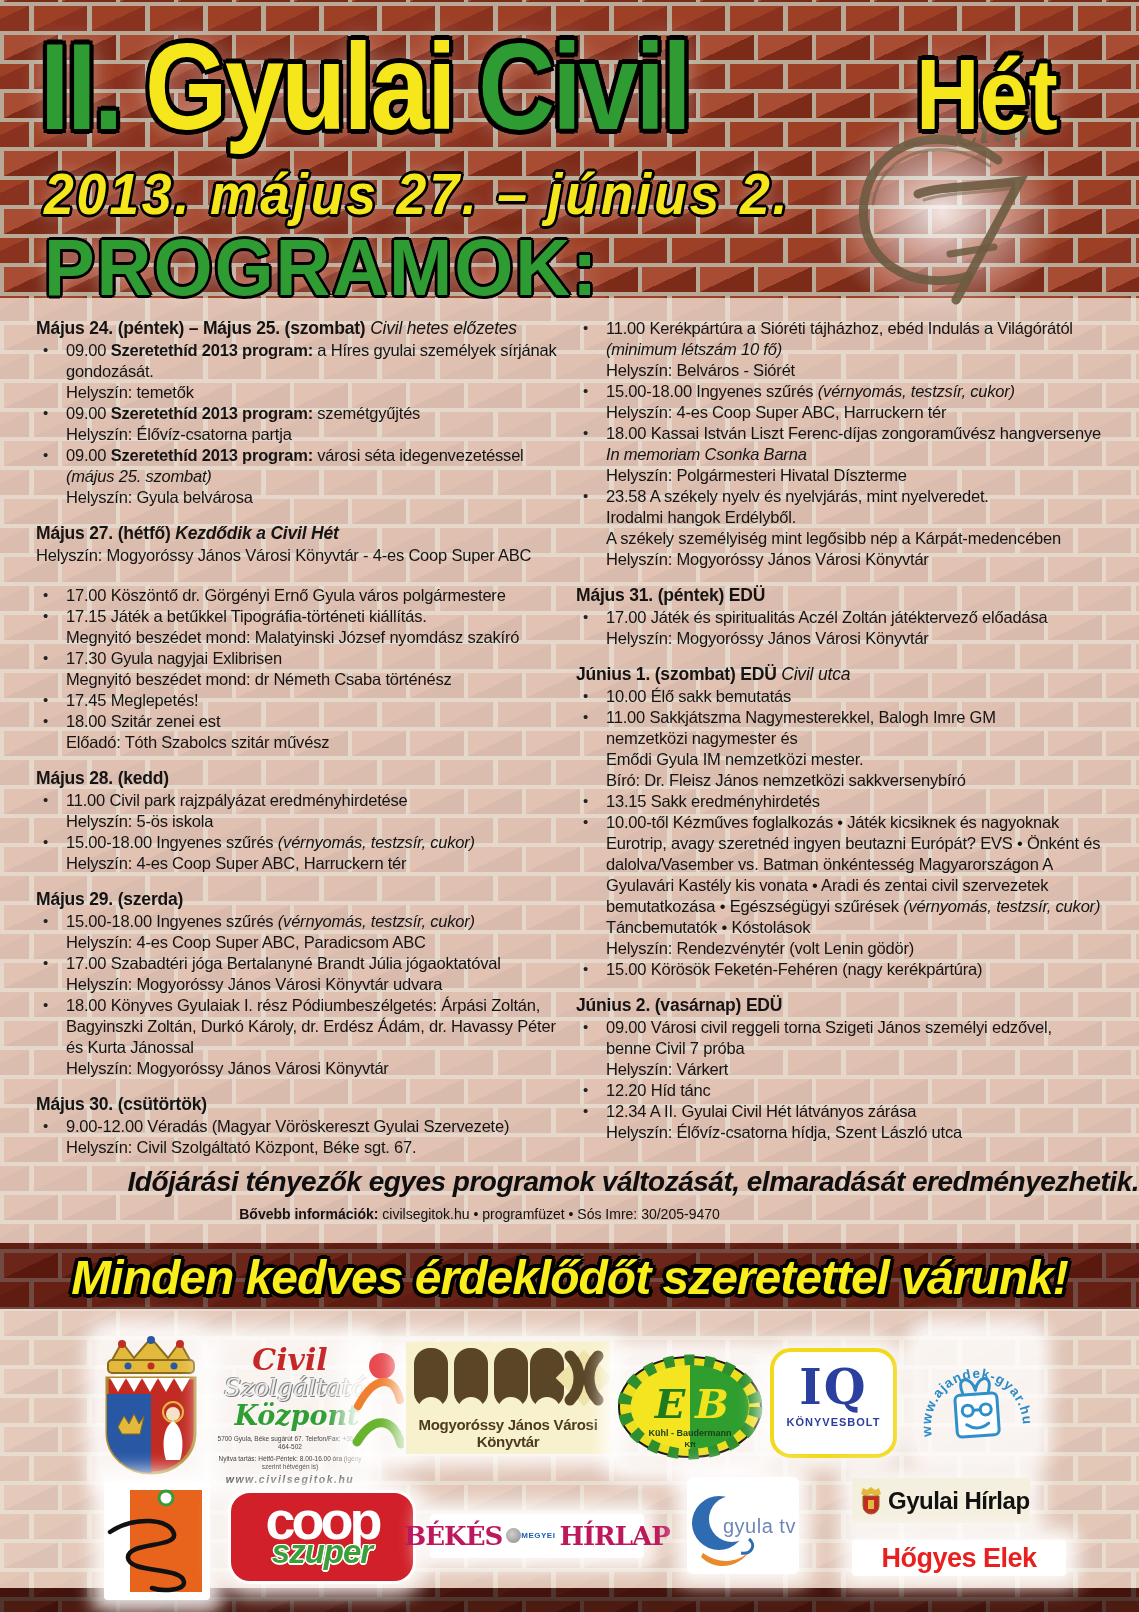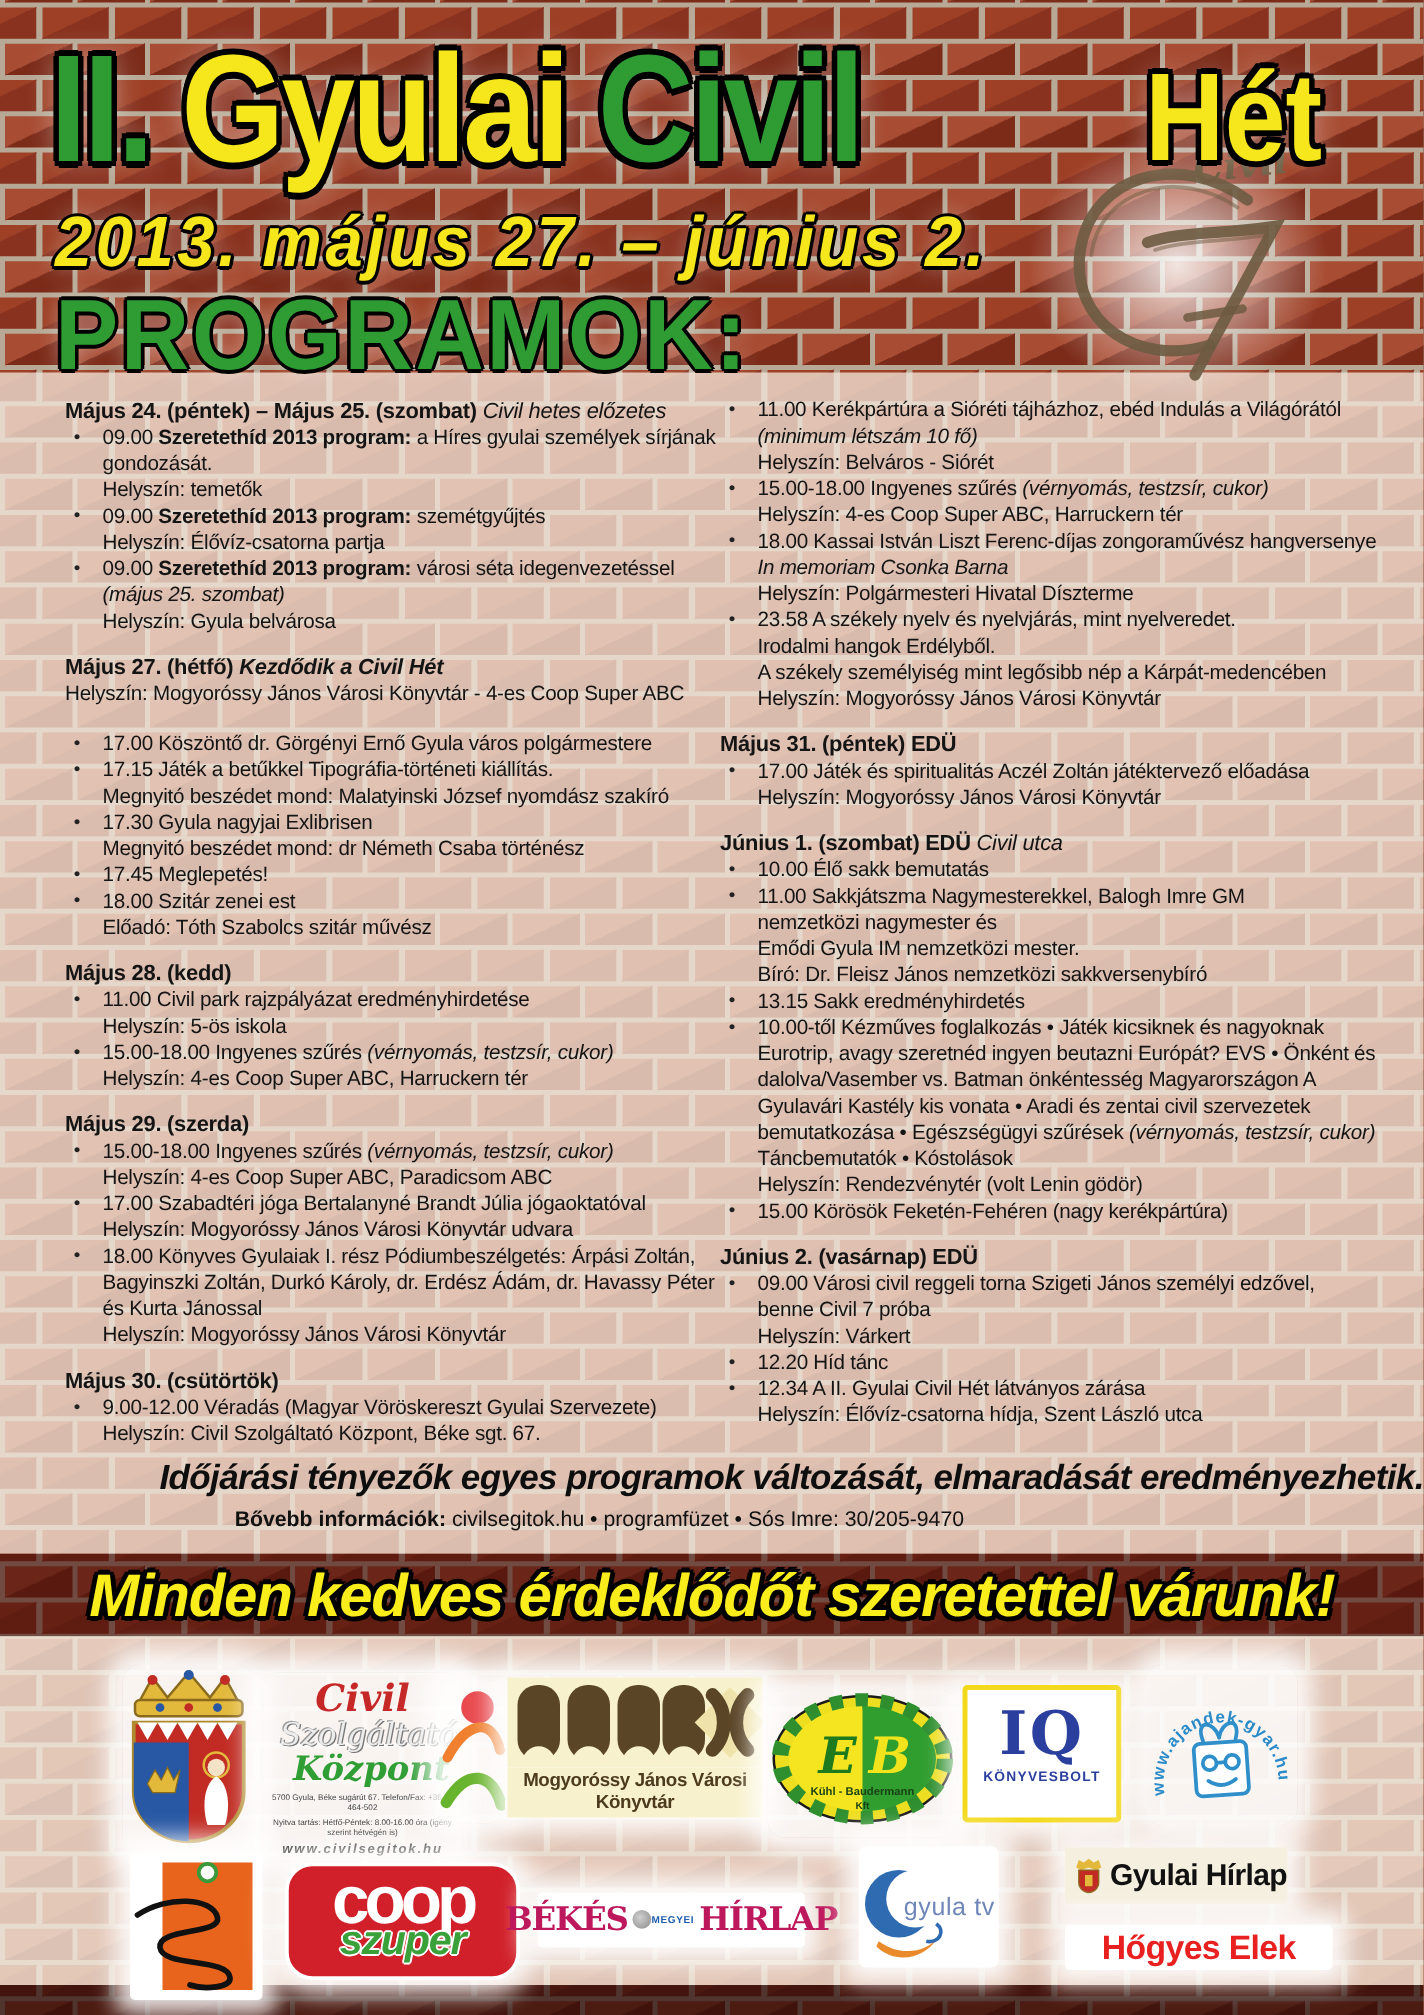--- a/index.html
+++ b/index.html
@@ -48,40 +48,40 @@
     font-size:80px;font-weight:700;letter-spacing:2px;color:#2e9b33;line-height:1;
     transform:scaleX(.95);transform-origin:left top;
   }
   .c7-sketch{
     position:absolute;left:822px;top:106px;width:240px;height:212px;z-index:1;
     background:radial-gradient(closest-side,rgba(255,255,255,.85),rgba(255,255,255,0));
   }
 
   
   .col{position:absolute;top:318px;z-index:2;font-size:16.5px;line-height:21px;color:#141414;letter-spacing:-0.2px;}
-  .col-left{left:36px;width:524px;margin-left:16px;}
+  .col-left{left:36px;width:524px;}
   .col-right{left:576px;width:538px;}
   .section{margin-bottom:15px;}
   .sec-heading{font-size:17.5px;margin-bottom:1px;}
   .intro-line{margin-bottom:0;}
   .intro-line + .item-list{margin-top:19px;}
   .item-list{list-style:none;margin:0;padding:0;}
   .item{position:relative;padding-left:30px;}
   .item::before{content:"•";position:absolute;left:7px;top:-1px;font-size:15px;color:#222;}
   .seg.b{font-weight:700;}
   .seg.i{font-style:italic;}
 
   
   .weather-note{
     position:absolute;left:0;top:1166px;width:1139px;text-align:right;z-index:2;
     font-size:28px;font-weight:700;font-style:italic;letter-spacing:-0.5px;color:#0e0e0e;
   }
   .info-line{
     position:absolute;left:0;top:1206px;width:959px;text-align:center;z-index:2;
-    font-size:17px;color:#111;
+    font-size:14px;color:#111;
   }
   .info-line .b{font-weight:700;}
   .banner-line{
     position:absolute;left:0;top:1248px;width:1139px;text-align:center;z-index:2;
     font-size:48px;font-weight:700;font-style:italic;letter-spacing:-1px;color:#f9ed1b;line-height:60px;
     text-shadow:4px 0 #000,-4px 0 #000,0 4px #000,0 -4px #000,3px 3px #000,-3px -3px #000,3px -3px #000,-3px 3px #000;
   }
 
   
   .logo{position:absolute;z-index:2;}
@@ -94,21 +94,21 @@
   .csk-l1{color:#c62828;}
   .csk-l2{font-family:"DejaVu Serif",serif;font-style:italic;font-size:25px;color:#ececec;text-shadow:1px 1px 0 #777,-1px -1px 0 #999;margin-top:-4px;margin-left:8px;}
   .csk-l3{font-family:"DejaVu Serif",serif;font-style:italic;font-weight:700;font-size:27px;color:#2f9e35;margin-top:-2px;margin-left:14px;}
   .csk-addr{font-size:6.5px;color:#444;margin-top:4px;line-height:8px;}
   .csk-web{font-size:10.5px;font-weight:700;letter-spacing:1.5px;color:#222;font-style:italic;margin-top:2px;}
 
   .lib-card{left:406px;top:1342px;width:204px;}
   .lib-caption{background:#f8f1cd;color:#4d3b1f;font-weight:700;font-size:15px;text-align:center;padding:2px 2px 4px;letter-spacing:-0.3px;}
 
   .eb-card{left:614px;top:1352px;width:152px;height:118px;}
-  .iq-card{left:770px;top:1348px;width:127px;height:110px;background:#fff;border:4px solid #f3d91c;border-radius:4px;box-sizing:border-box;text-align:center;}
+  .iq-card{left:770px;top:1348px;width:127px;height:110px;background:#fff;border:4px solid #f3d91c;border-radius:21px;box-sizing:border-box;text-align:center;}
   .iq-big{font-family:"DejaVu Serif",serif;font-weight:700;font-size:48px;color:#2b3f9e;line-height:58px;letter-spacing:2px;margin-top:6px;}
   .iq-small{font-size:11px;font-weight:700;color:#2b3f9e;letter-spacing:1px;}
   .aj-card{left:916px;top:1332px;width:122px;height:128px;}
 
   .scribble-card{left:104px;top:1482px;width:106px;height:118px;}
   .coop-card{left:228px;top:1490px;width:188px;height:94px;background:#d2202a;border:3px solid #fff;border-radius:22px;box-sizing:border-box;text-align:center;}
   .coop-l1{font-size:54px;font-weight:700;color:#fff;letter-spacing:-4px;line-height:50px;margin-top:2px;}
   .coop-l2{font-size:33px;font-weight:700;font-style:italic;color:#3aa03a;letter-spacing:-1px;line-height:30px;margin-top:-8px;
     text-shadow:1.5px 0 #fff,-1.5px 0 #fff,0 1.5px #fff,0 -1.5px #fff,1px 1px #fff,-1px -1px #fff,1px -1px #fff,-1px 1px #fff;}
   .bekes-card{left:430px;top:1514px;width:214px;height:44px;display:flex;align-items:center;justify-content:center;gap:4px;}

